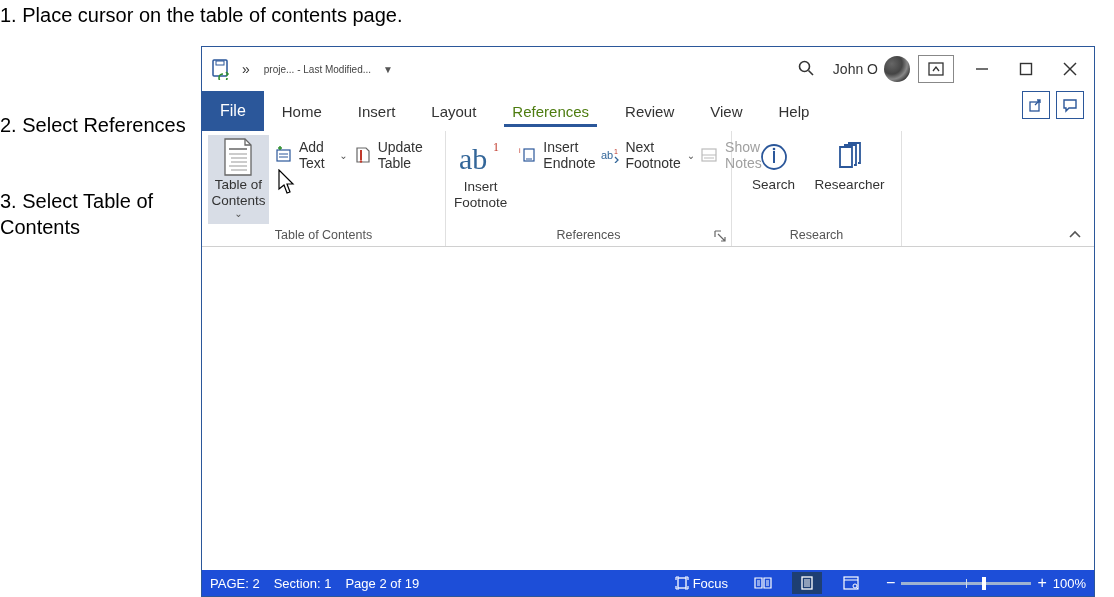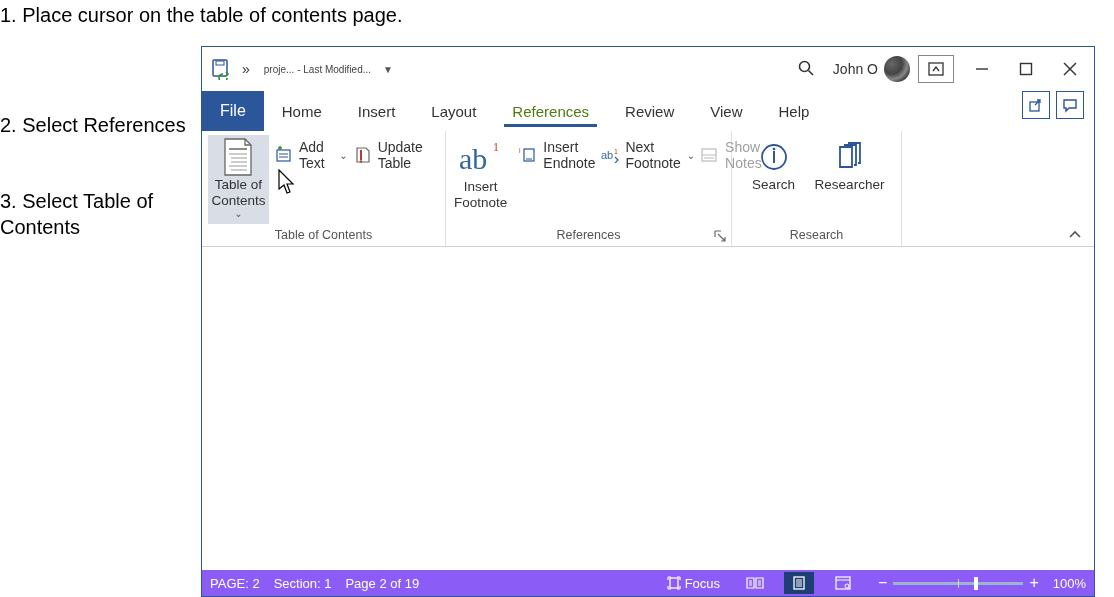--- a/index.html
+++ b/index.html
@@ -134,21 +134,21 @@
     position:absolute; right:10px; bottom:4px;
     width:18px; height:14px;
     display:flex; align-items:center; justify-content:center;
   }
 
   
   .doc-canvas { flex:1; background:#fff; }
 
   
   .statusbar {
-    height:26px; background:#8b5cf6; color:#fff;
+    height:26px; background:#1d4ed8; color:#fff;
     display:flex; align-items:center; font-size:13px;
     padding:0 8px; gap:14px;
   }
   .statusbar .seg { white-space:nowrap; }
   .statusbar .sb-spacer { flex:1; }
   .view-btn {
     width:30px; height:22px; display:flex; align-items:center; justify-content:center;
   }
   .view-btn.active { background:#1e3f73; }
   .zoom {
@@ -442,17 +442,17 @@
         <line x1="13.5" y1="11.5" x2="15" y2="13" stroke="#fff" stroke-width="1"></line>
       </svg>
     </span>
     <span class="zoom">
       <span style="font-size:16px;">−</span>
       <span class="zoom-track">
         <span class="zoom-mid"></span>
         <span class="zoom-thumb"></span>
       </span>
       <span style="font-size:16px;">+</span>
-      <span style="margin-left:8px;">100%</span>
+      <span style="">100%</span>
     </span>
   </div>
 
 </div>
 
 </body></html>

